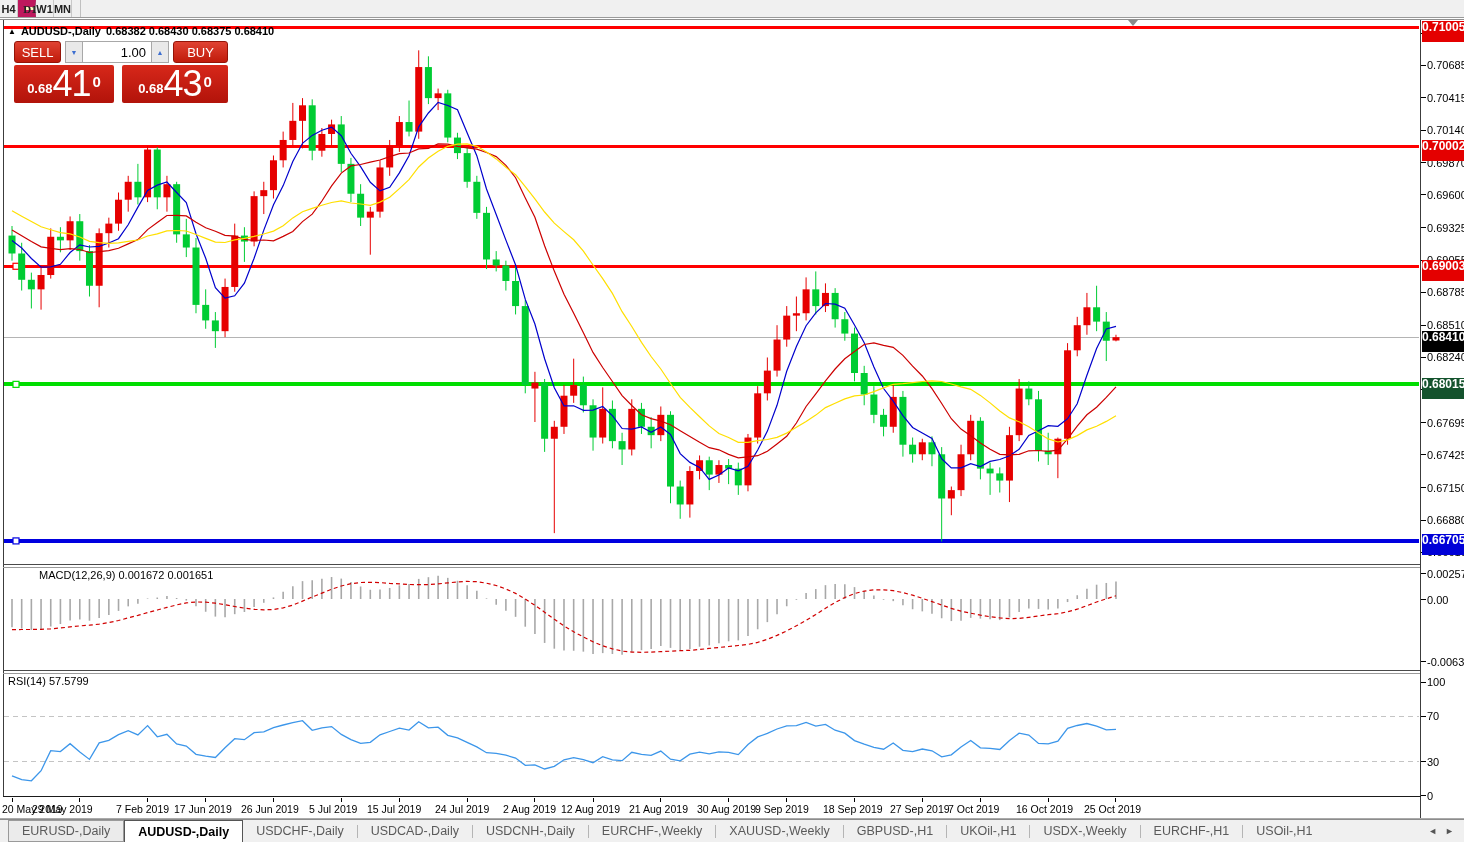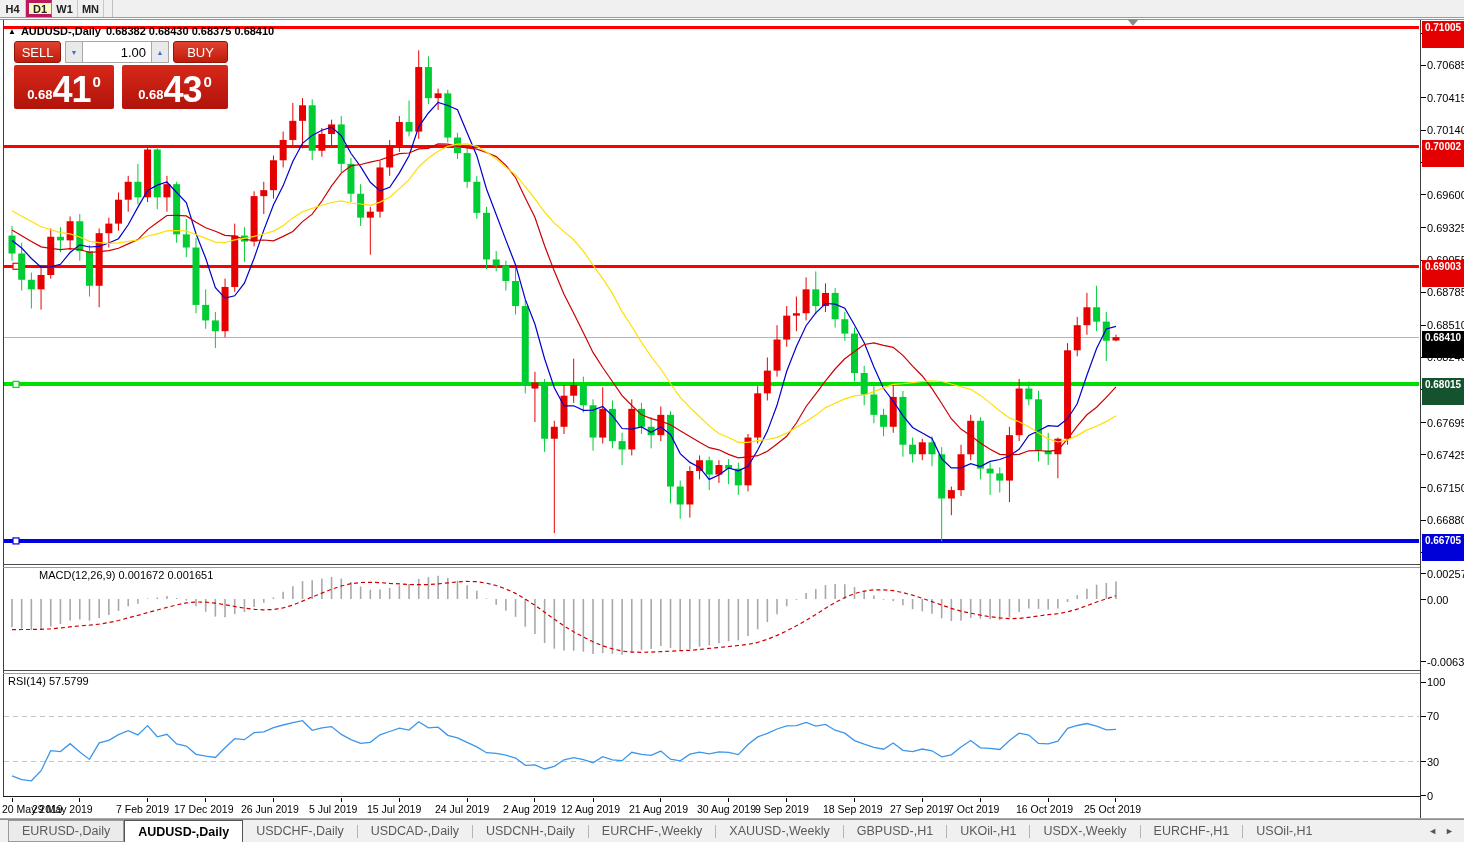--- a/index.html
+++ b/index.html
@@ -2,52 +2,52 @@
 <html><head>
 <meta charset="utf-8">
 <style>
   html,body{margin:0;padding:0;background:#d8d8d8;}
   *{box-sizing:border-box;}
   .root{position:relative;width:1464px;height:842px;background:#ffffff;
         font-family:"Liberation Sans",sans-serif;overflow:hidden;}
   
   .toolbar{position:absolute;left:0;top:0;width:1464px;height:18px;background:#f0f0f0;
            border-bottom:1px solid #9a9a9a;display:flex;align-items:stretch;}
-  .tf-btn{width:26px;display:flex;align-items:center;justify-content:center;
+  .tf-btn{width:18px;display:flex;align-items:center;justify-content:center;
           font-size:11px;font-weight:600;color:#222;border-right:1px solid #c8c8c8;cursor:default;}
-  .tf-btn.active{background:#fef9c3;border:3px solid #be185d;border-right:1px solid #8a8a8a;}
+  .tf-btn.active{background:#fef9c3;border:7px solid #be185d;border-right:1px solid #8a8a8a;font-family:Liberation Serif, serif;}
   .tb-sep{width:1px;background:#c0c0c0;margin-left:8px;}
   svg{position:absolute;left:0;top:0;}
   
   .chart-title{position:absolute;left:8px;top:25px;font-size:11px;font-weight:700;color:#000;
                display:flex;align-items:center;gap:5px;}
   .chart-title .tri{font-size:8px;font-weight:400;}
   
   .trade-panel{position:absolute;left:14px;top:41px;width:214px;border-radius:8px;}
   .tp-row1{display:flex;height:22px;}
   .btn-red{background:linear-gradient(#e04232,#c01b0b);border:1px solid #941408;border-radius:3px;
            color:#fff;font-size:13px;display:flex;align-items:center;justify-content:center;cursor:pointer;}
   .sell-btn{width:48px;margin-right:4px;}
   .buy-btn{width:56px;margin-left:4px;}
   .stepper{display:flex;height:22px;border:1px solid #a8a8a8;background:#e9e9e9;}
   .step-btn{width:16px;display:flex;align-items:center;justify-content:center;color:#3d6fd0;
             font-size:7px;background:#e9e9e9;cursor:pointer;}
   .vol-field{width:70px;height:20px;border:none;border-left:1px solid #a8a8a8;border-right:1px solid #a8a8a8;
              font-size:13px;text-align:right;padding-right:5px;font-family:"Liberation Sans",sans-serif;}
-  .tp-row2{display:flex;margin-top:2px;height:44px;}
+  .tp-row2{display:flex;margin-top:2px;height:38px;}
   .quote-box{background:linear-gradient(#d7281a,#b2130a);border-radius:2px;color:#fff;display:flex;
              align-items:flex-end;justify-content:center;padding-bottom:4px;cursor:pointer;}
   .quote-bid{width:100px;margin-right:8px;}
   .quote-ask{width:106px;}
   .q-small{font-size:13px;font-weight:700;line-height:20px;}
-  .q-big{font-size:36px;font-weight:700;line-height:30px;letter-spacing:-1px;}
+  .q-big{font-size:36px;font-weight:400;line-height:30px;letter-spacing:-1px;}
   .q-sup{font-size:15px;font-weight:700;line-height:34px;align-self:flex-start;margin-left:2px;}
   
   .ax-label{position:absolute;left:1427px;font-size:11px;color:#000;white-space:nowrap;}
-  .ax-badge{position:absolute;left:1422px;width:42px;height:27px;font-size:10px;font-weight:700;
+  .ax-badge{position:absolute;left:1422px;width:42px;height:21px;font-size:12px;font-weight:700;
             color:#fff;text-align:center;line-height:13px;}
   .pane-label{position:absolute;left:8px;font-size:11px;color:#000;white-space:nowrap;}
   .date-label{position:absolute;top:803px;font-size:10.5px;color:#000;white-space:nowrap;}
   
   .tabbar{position:absolute;left:0;top:819px;width:1464px;height:23px;background:#f0f0f0;
           border-top:1px solid #8c8c8c;display:flex;align-items:stretch;font-size:12.5px;color:#5a5a5a;}
   .tab{display:flex;align-items:center;padding:0 13px;white-space:nowrap;cursor:pointer;position:relative;}
   .tab.boxed{border:1px solid #9a9a9a;background:#ebebeb;margin-left:8px;}
   .tab.active{background:#ffffff;border:1px solid #555;border-bottom:none;color:#000;font-weight:700;}
   .tab-sep{width:1px;height:13px;background:#b5b5b5;align-self:center;}
@@ -546,21 +546,21 @@
       <div class="ax-label" style="top:790px">0</div>
     </div>
 
   <div class="pane-label" style="top:569px;padding-left:31px;">MACD(12,26,9) 0.001672 0.001651</div>
   <div class="pane-label" style="top:675px;">RSI(14) 57.5799</div>
 
   <div id="date-labels">
       <div class="date-label" style="left:2px">20 May 2019</div>
       <div class="date-label" style="left:32px">29 May 2019</div>
       <div class="date-label" style="left:116px">7 Feb 2019</div>
-      <div class="date-label" style="left:174px">17 Dec 2019</div>
+      <div class="date-label" style="left:174px">17 Jun 2019</div>
       <div class="date-label" style="left:241px">26 Jun 2019</div>
       <div class="date-label" style="left:309px">5 Jul 2019</div>
       <div class="date-label" style="left:367px">15 Jul 2019</div>
       <div class="date-label" style="left:435px">24 Jul 2019</div>
       <div class="date-label" style="left:503px">2 Aug 2019</div>
       <div class="date-label" style="left:561px">12 Aug 2019</div>
       <div class="date-label" style="left:629px">21 Aug 2019</div>
       <div class="date-label" style="left:697px">30 Aug 2019</div>
       <div class="date-label" style="left:755px">9 Sep 2019</div>
       <div class="date-label" style="left:823px">18 Sep 2019</div>

